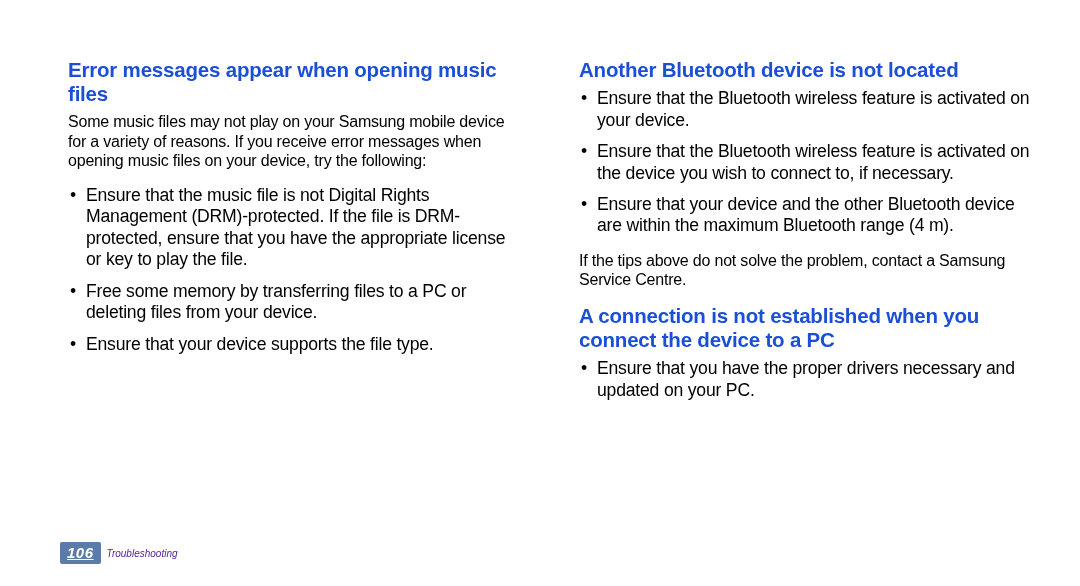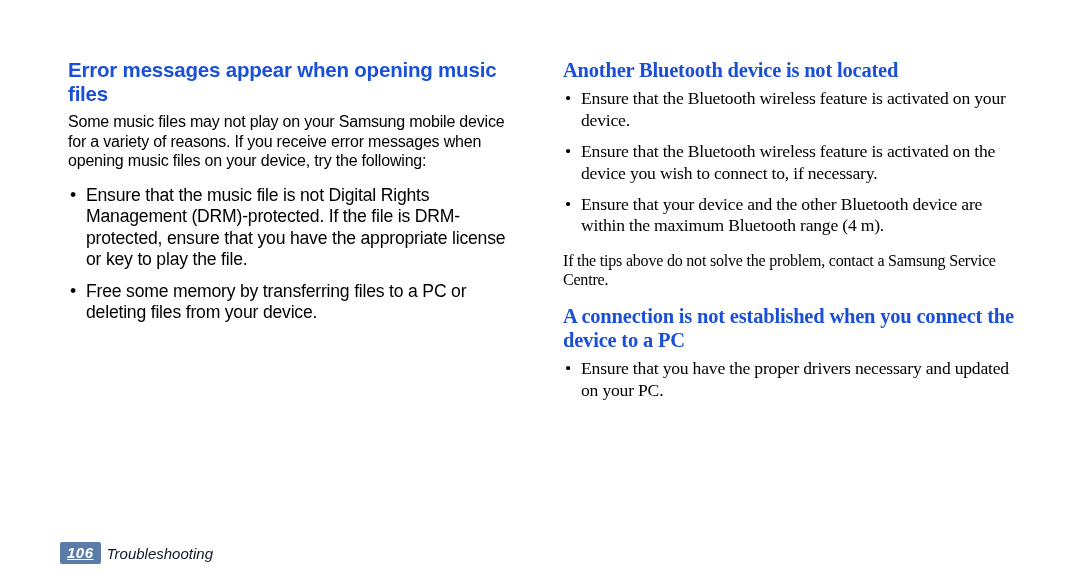--- a/index.html
+++ b/index.html
@@ -19,22 +19,21 @@
     width: 1080px;
     height: 586px;
     position: relative;
     border-radius: 6px;
   }
   .col {
     width: 455px;
     flex: 0 0 455px;
   }
   .col + .col {
-    margin-left: 40px;
-    font-family: Liberation Serif, serif;
+    margin-left: 56px;
   }
   .heading {
     color: #1a4fd6;
     font-weight: 700;
     font-size: 20.5px;
     line-height: 1.18;
     margin: 0 0 6px 0;
     letter-spacing: -0.2px;
   }
   .para {
@@ -78,35 +77,36 @@
     font-style: italic;
     padding: 2px 7px 3px 7px;
     border-radius: 2px;
     font-size: 15px;
     margin-right: 6px;
     letter-spacing: 0.5px;
     text-decoration: underline;
   }
   .footer-title {
     font-style: italic;
-    font-size: 15px;
-    color: #0f172a;
+    font-size: 10px;
+    color: #4c1d95;
   }
 </style>
 </head>
 <body>
 
 <div class="page">
 
   <div class="col">
     <h2 class="heading">Error messages appear when opening music files</h2>
     <p class="para">Some music files may not play on your Samsung mobile device for a variety of reasons. If you receive error messages when opening music files on your device, try the following:</p>
     <div class="list">
       <div class="li">Ensure that the music file is not Digital Rights Management (DRM)-protected. If the file is DRM-protected, ensure that you have the appropriate license or key to play the file.</div>
       <div class="li">Free some memory by transferring files to a PC or deleting files from your device.</div>
+      <div class="li">Ensure that your device supports the file type.</div>
     </div>
   </div>
 
   <div class="col">
     <h2 class="heading">Another Bluetooth device is not located</h2>
     <div class="list">
       <div class="li">Ensure that the Bluetooth wireless feature is activated on your device.</div>
       <div class="li">Ensure that the Bluetooth wireless feature is activated on the device you wish to connect to, if necessary.</div>
       <div class="li">Ensure that your device and the other Bluetooth device are within the maximum Bluetooth range (4 m).</div>
     </div>

